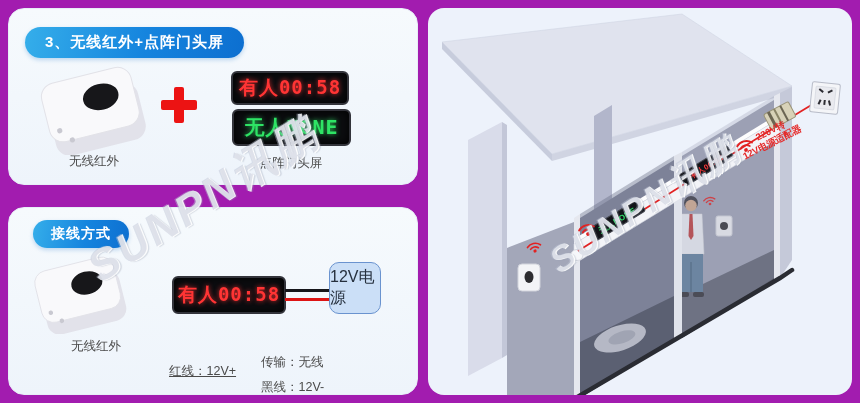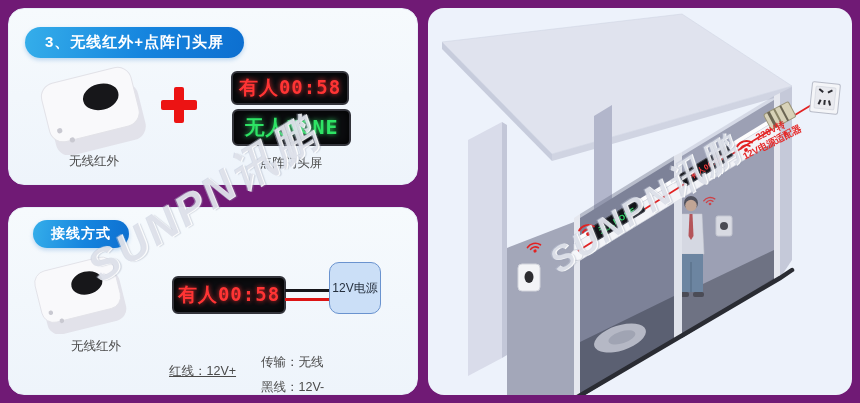--- a/index.html
+++ b/index.html
@@ -1,18 +1,18 @@
 <!DOCTYPE html>
 <html><head>
 <meta charset="utf-8">
 <style>
   * { margin:0; padding:0; box-sizing:border-box; }
   html,body { background:#ffffff; }
   body { font-family:"Liberation Sans", sans-serif; }
-  .page { position:relative; width:860px; height:403px; background:#701a75; overflow:hidden; }
+  .page { position:relative; width:860px; height:403px; background:#a21caf; overflow:hidden; }
 
   
   .panel { position:absolute; border-radius:16px; }
   .panel-left { left:8px; width:410px; background:linear-gradient(180deg,#f6fafd 0%,#eef4fb 100%); border:1px solid #e7eef7; }
   .panel-1 { top:8px; height:177px; }
   .panel-2 { top:207px; height:188px; }
   .panel-right { left:428px; top:8px; width:424px; height:387px; background:#edf2fb; }
 
   
   .badge { position:absolute; color:#ffffff; font-weight:bold; border-radius:999px;
@@ -37,21 +37,21 @@
   .led-red span   { color:#ff3434; font-size:19px; text-shadow:0 0 5px rgba(255,50,50,.85); }
   .led-green span { color:#2ee465; font-size:20px; text-shadow:0 0 5px rgba(45,230,100,.85); }
 
   
   .wire { position:absolute; height:3px; }
   .wire-black { left:276px; top:81px; width:44px; background:#15151a; }
   .wire-red   { left:276px; top:90px; width:44px; background:#dd1414; }
   .power-box { position:absolute; left:320px; top:54px; width:52px; height:52px;
                background:#cbdff7; border:1.5px solid #6a93cf; border-radius:10px;
                display:flex; align-items:center; justify-content:center;
-               font-size:12px; color:#26303e; font-weight:normal; }
+               font-size:16px; color:#26303e; font-weight:normal; }
 
   
   .watermark { position:absolute; font-weight:bold; font-style:italic;
                color:rgba(186,194,210,0.45);
                text-shadow:1px 1px 0 rgba(255,255,255,.9), 2px 2px 1px rgba(150,158,178,.32);
                transform:rotate(-33deg); transform-origin:left center;
                letter-spacing:3px; pointer-events:none; z-index:6; white-space:nowrap; }
   .wm-left  { left:92px;  top:242px; font-size:44px; }
   .wm-right { left:552px; top:240px; font-size:36px; }
 

